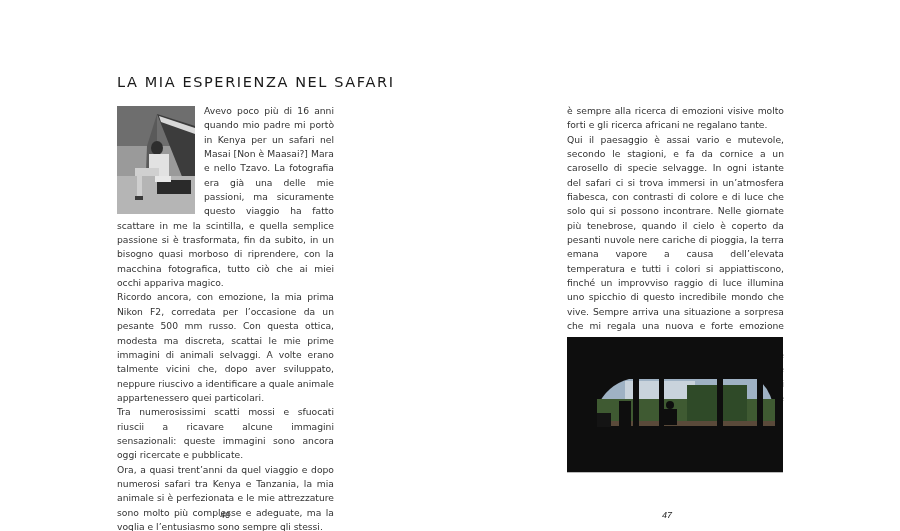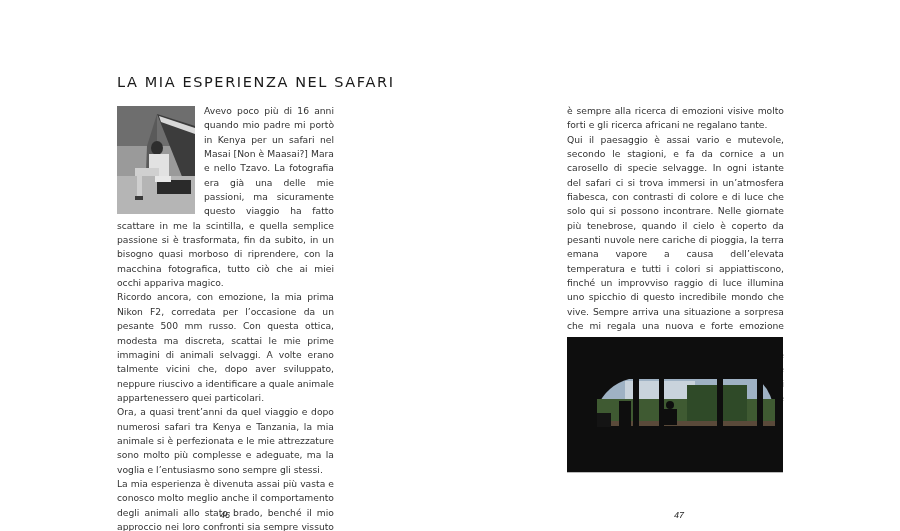--- a/index.html
+++ b/index.html
@@ -55,20 +55,21 @@
         <rect x="32" y="48" width="20" height="22" fill="#e2e2e2"></rect>
         <rect x="18" y="62" width="24" height="8" fill="#d0d0d0"></rect>
         <rect x="20" y="68" width="5" height="24" fill="#cfcfcf"></rect>
         <rect x="18" y="90" width="8" height="4" fill="#3a3a3a"></rect>
         <rect x="40" y="74" width="34" height="14" fill="#2a2a2a"></rect>
         <rect x="38" y="70" width="16" height="6" fill="#e8e8e8"></rect>
       </svg>
     </div>
     <p>Avevo poco più di 16 anni quando mio padre mi portò in Kenya per un safari nel Masai [Non è Maasai?] Mara e nello Tzavo. La fotografia era già una delle mie passioni, ma sicuramente questo viaggio ha fatto scattare in me la scintilla, e quella semplice passione si è trasformata, fin da subito, in un bisogno quasi morboso di riprendere, con la macchina fotografica, tutto ciò che ai miei occhi appariva magico.</p>
     <p>Ricordo ancora, con emozione, la mia prima Nikon F2, corredata per l’occasione da un pesante 500 mm russo. Con questa ottica, modesta ma discreta, scattai le mie prime immagini di animali selvaggi. A volte erano talmente vicini che, dopo aver sviluppato, neppure riuscivo a identificare a quale animale appartenessero quei particolari.</p>
+    <p>Tra numerosissimi scatti mossi e sfuocati riuscii a ricavare alcune immagini sensazionali: queste immagini sono ancora oggi ricercate e pubblicate.</p>
     <p>Ora, a quasi trent’anni da quel viaggio e dopo numerosi safari tra Kenya e Tanzania, la mia animale si è perfezionata e le mie attrezzature sono molto più complesse e adeguate, ma la voglia e l’entusiasmo sono sempre gli stessi.</p>
     <p>La mia esperienza è divenuta assai più vasta e conosco molto meglio anche il comportamento degli animali allo stato brado, benché il mio approccio nei loro confronti sia sempre vissuto da appassionato di questo favoloso ambiente e non da studioso del mondo animale. Il mio occhio</p>
   </div>
 
   <div class="folio" style="left:220px;">46</div>
 </div>
 
 <div class="page page-right">
   <div class="col" style="left:117px; top:98px;">
     <p>è sempre alla ricerca di emozioni visive molto forti e gli ricerca africani ne regalano tante.</p>
@@ -89,14 +90,14 @@
       <rect x="150" y="40" width="6" height="52" fill="#0e0e0e"></rect>
       <rect x="190" y="40" width="6" height="54" fill="#0e0e0e"></rect>
       <circle cx="103" cy="68" r="4" fill="#0e0e0e"></circle>
       <rect x="96" y="72" width="14" height="16" fill="#0e0e0e"></rect>
       <rect x="52" y="64" width="12" height="26" fill="#0e0e0e"></rect>
       <rect x="30" y="76" width="14" height="14" fill="#141414"></rect>
       <rect x="0" y="92" width="216" height="43" fill="#0e0e0e"></rect>
     </svg>
   </div>
 
-  <div class="folio" style="left:224px;font-style:italic;">47</div>
+  <div class="folio" style="left:212px;font-style:italic;">47</div>
 </div>
 
 </body></html>

